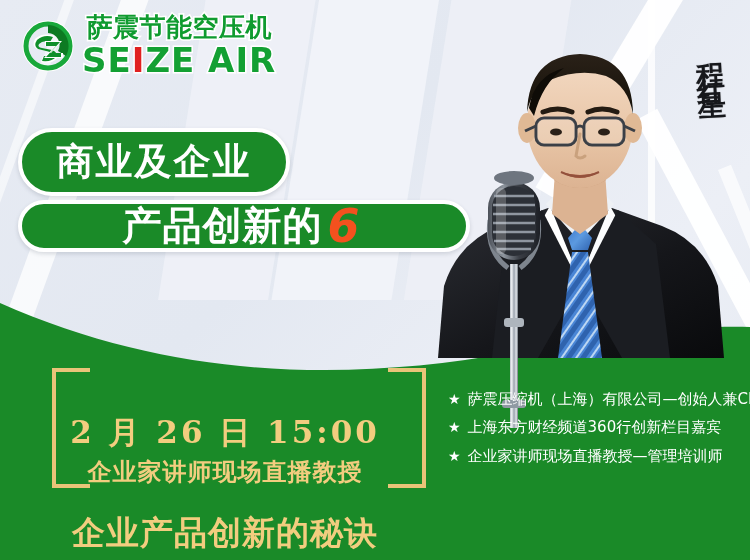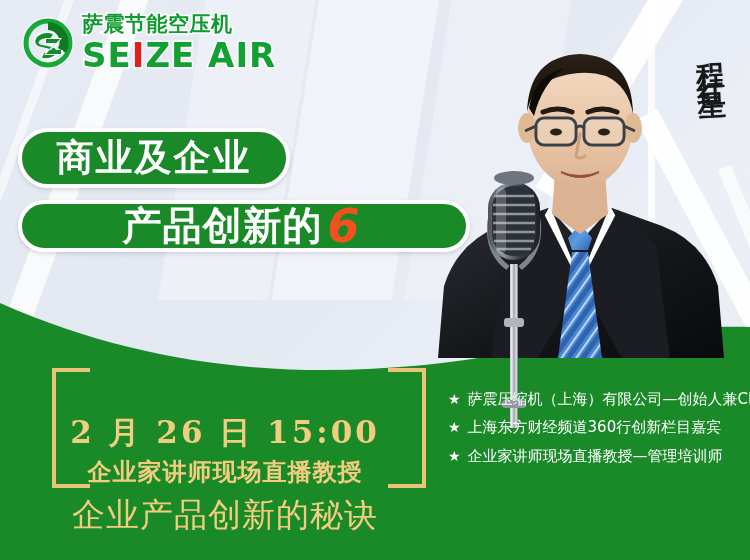--- a/index.html
+++ b/index.html
@@ -39,25 +39,26 @@
 
   
   .logo-wrap {
     position:absolute; left:22px; top:14px;
     display:flex; align-items:center; gap:8px;
     z-index:6;
   }
   .logo-mark { width:52px; height:52px; flex:0 0 52px; }
   .logo-text { display:flex; flex-direction:column; line-height:1; }
   .logo-cn {
-    font-size:21px; font-weight:bold; color:#0f9b2f;
+    font-size:26px; font-weight:bold; color:#0f9b2f;
     letter-spacing:.5px;
     -webkit-text-stroke:3px #ffffff; paint-order:stroke fill;
     text-shadow:0 0 2px #fff;
     font-family:"DejaVu Sans","Liberation Sans",sans-serif;
+    text-align:center;
   }
   .logo-en {
     margin-top:3px;
     font-size:34px; font-weight:bold; letter-spacing:1px;
     color:#13a033;
     -webkit-text-stroke:3px #ffffff; paint-order:stroke fill;
     font-family:"DejaVu Sans","Liberation Sans",sans-serif;
   }
   .logo-en .red { color:#e02020; }
 
@@ -70,21 +71,21 @@
     background:#1a8a28;
     border:4px solid #ffffff;
     border-radius:44px;
     color:#ffffff;
     font-weight:bold;
     font-family:"DejaVu Sans","Liberation Sans",sans-serif;
     display:flex; align-items:center; justify-content:center;
     box-shadow:0 2px 4px rgba(60,70,90,.18);
     white-space:nowrap;
   }
-  #pill1 { left:18px;  top:128px; width:272px; height:60px; font-size:37px; letter-spacing:2px;justify-content:center; }
+  #pill1 { left:18px;  top:128px; width:272px; height:68px; font-size:37px; letter-spacing:2px;justify-content:center; }
   #pill2 { left:18px;  top:200px; width:452px; height:52px; font-size:39px; letter-spacing:1px; }
   #pill2 .num {
     color:#f4511e; font-size:46px; font-style:italic;
     padding:0 5px; font-family:"DejaVu Sans","Liberation Sans",sans-serif;
   }
 
   
   .bracket { position:absolute; z-index:6; border:4px solid #e9c479; width:38px; height:120px; }
   #bracketL { left:52px;  top:368px; border-right:none; }
   #bracketR { left:388px; top:368px; border-left:none; }
@@ -97,22 +98,22 @@
     white-space:nowrap;
     margin-top:44px;
   }
   .sub-line {
     margin-top:2px;
     color:#f2cd7f; font-weight:bold; font-size:24px; letter-spacing:1px;
     font-family:"DejaVu Serif","Liberation Serif",serif;
     white-space:nowrap;
   }
   .big-line {
-    margin-top:5px;
-    color:#f2cd7f; font-weight:normal; font-size:33px; letter-spacing:1px;
+    margin-top:23px;
+    color:#f2cd7f; font-weight:bold; font-size:33px; letter-spacing:1px;
     font-family:"DejaVu Serif","Liberation Serif",serif;
     white-space:nowrap;
   }
 
   
   .bullets { position:absolute; left:448px; top:392px; z-index:6; }
   .bullet {
     display:flex; align-items:flex-start; gap:7px;
     color:#ffffff; font-size:15px; line-height:1; margin-bottom:13px;
     font-family:"DejaVu Sans","Liberation Sans",sans-serif;

